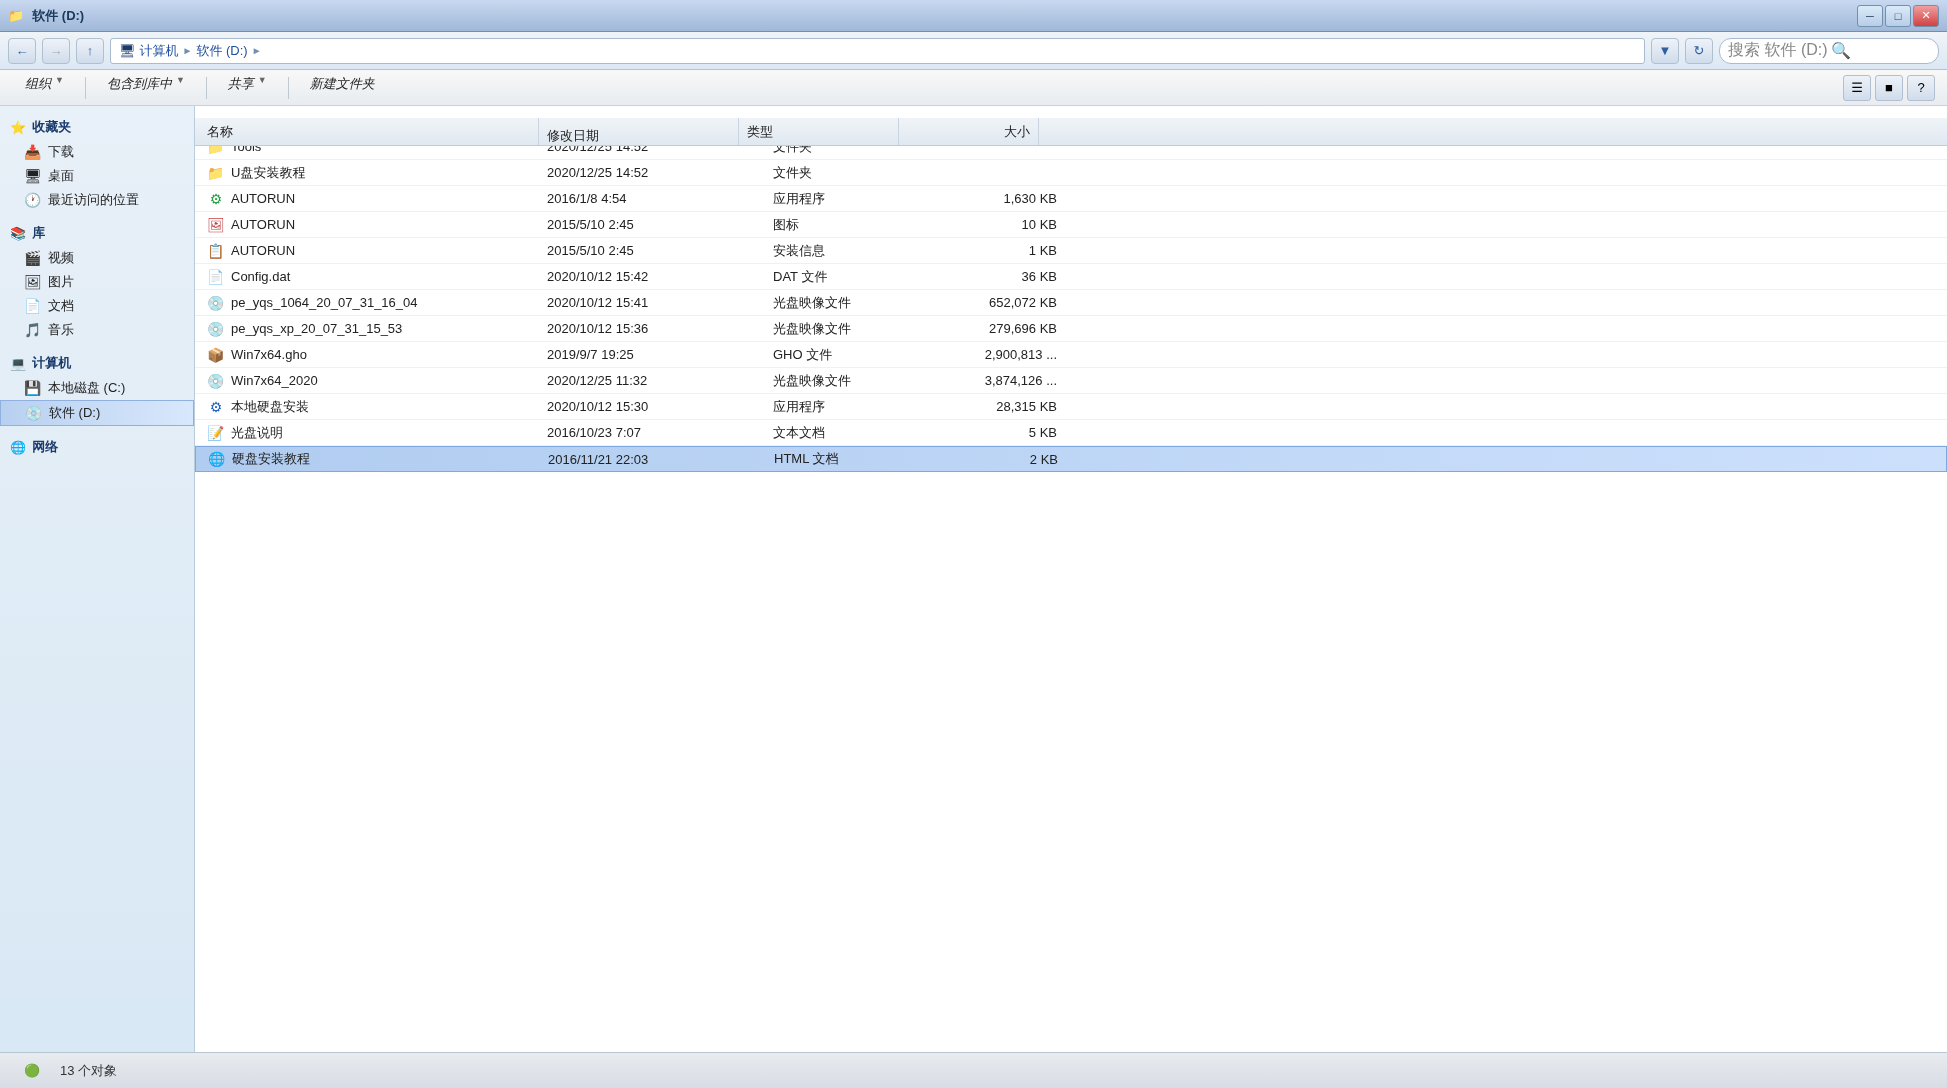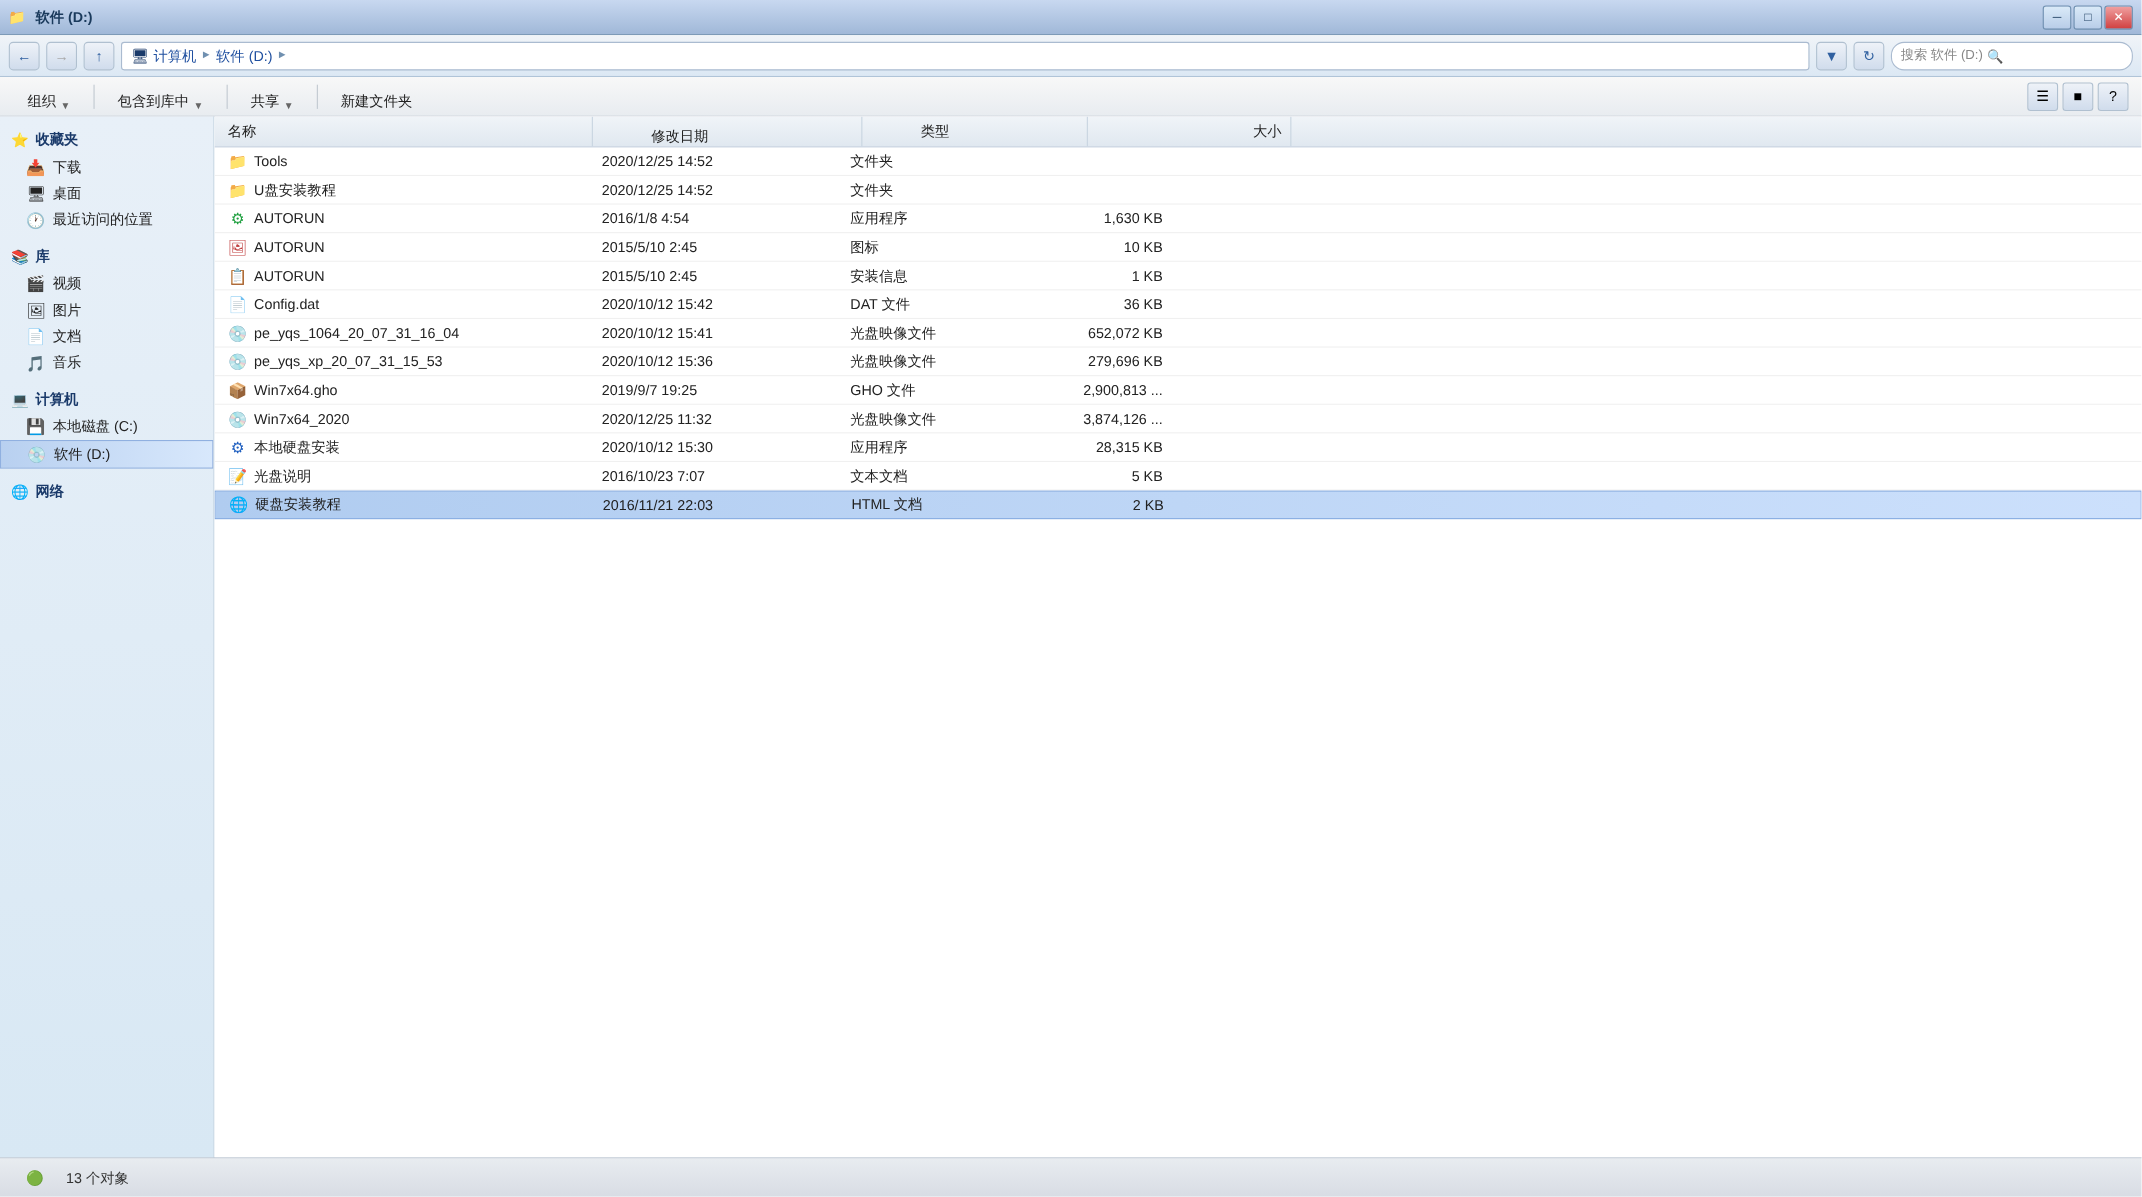--- a/index.html
+++ b/index.html
@@ -108,21 +108,21 @@
       width: 220px;
       height: 26px;
       border: 1px solid #aabbd0;
       border-radius: 12px;
       background: #fff;
       display: flex;
       align-items: center;
       padding: 0 8px;
       gap: 4px;
       color: #888;
-      font-size: 12px;
+      font-size: 16px;
     }
 
     
     .toolbar {
       height: 36px;
       background: linear-gradient(to bottom, #f8f8f8, #e8ecf0);
       display: flex;
       align-items: center;
       padding: 0 12px;
       gap: 4px;
@@ -130,23 +130,24 @@
     }
     .toolbar-btn {
       height: 28px;
       padding: 0 12px;
       border: 1px solid transparent;
       border-radius: 3px;
       background: transparent;
       cursor: pointer;
       font-size: 13px;
       display: flex;
-      align-items: flex-end;
+      align-items: flex-start;
       gap: 4px;
       color: #222;
+      font-style: italic;
     }
     .toolbar-sep {
       width: 1px;
       height: 22px;
       background: #c0c8d0;
       margin: 0 4px;
     }
     .toolbar-spacer { flex: 1; }
     .toolbar-right {
       display: flex;
@@ -224,23 +225,22 @@
 
     
     .col-headers {
       display: flex;
       align-items: center;
       height: 28px;
       background: linear-gradient(to bottom, #f0f4f8, #e0e8f0);
       border-bottom: 1px solid #c0ccdc;
       padding: 0 4px;
       position: sticky;
-      top: 0;
+      top: 12px;
       z-index: 10;
-      gap: 45px;
     }
     .col-header {
       font-size: 13px;
       color: #222;
       padding: 0 8px;
       cursor: pointer;
       height: 100%;
       display: flex;
       align-items: center;
       border-right: 1px solid #c8d4e0;

